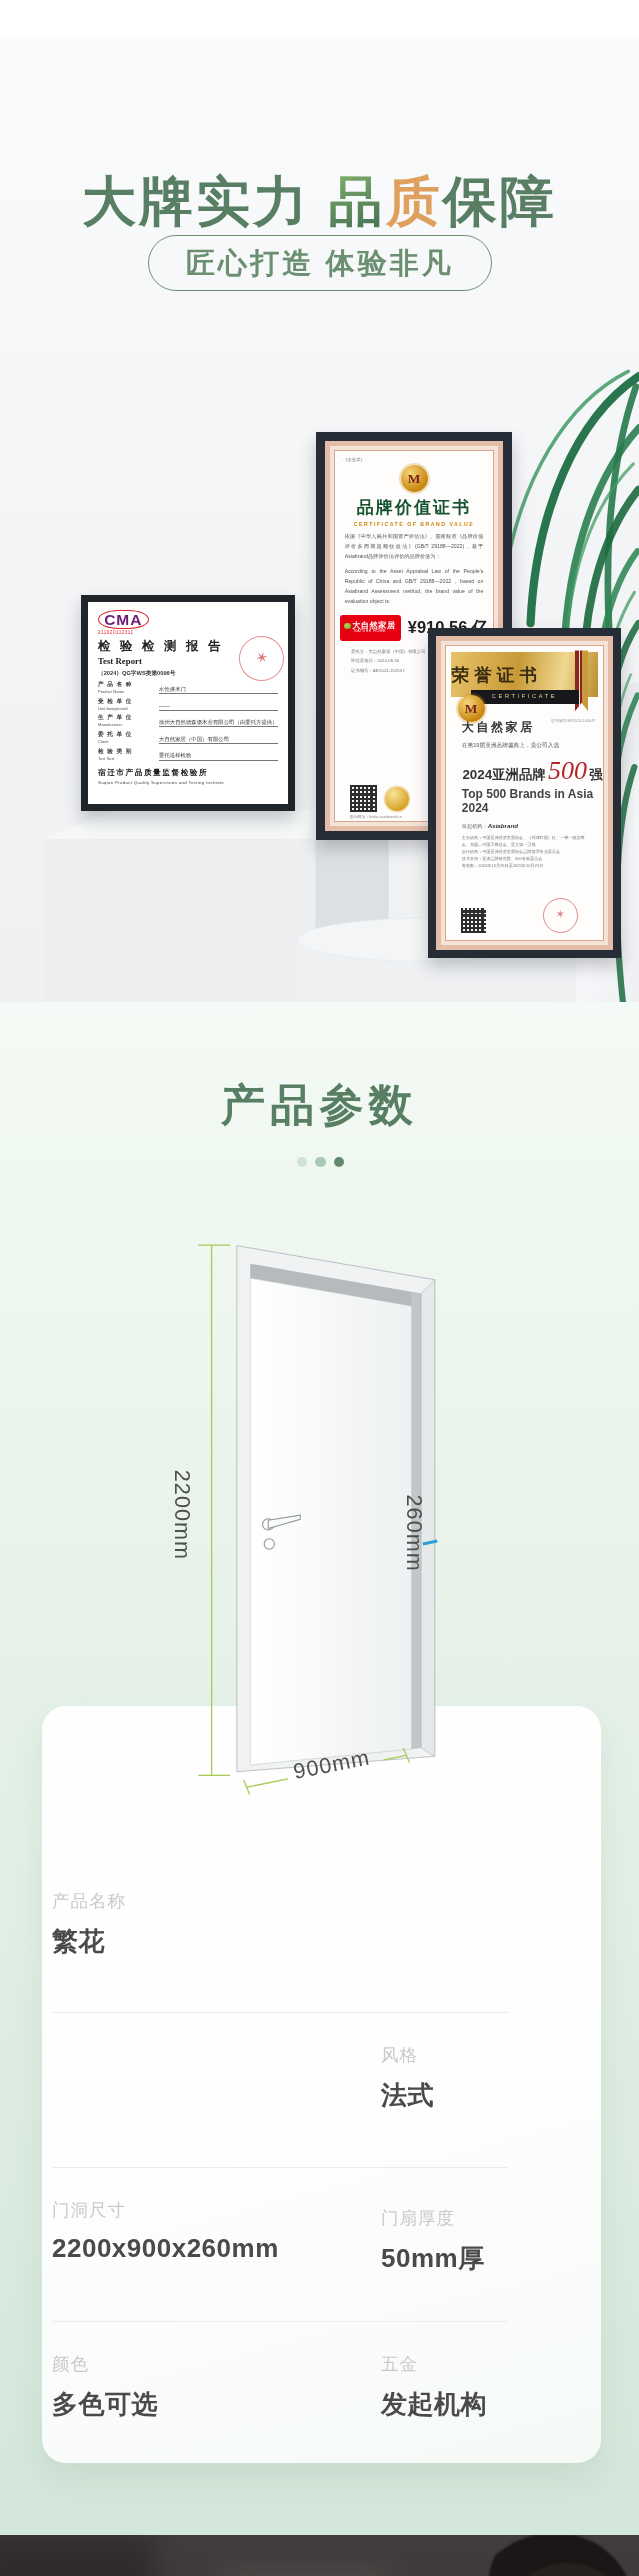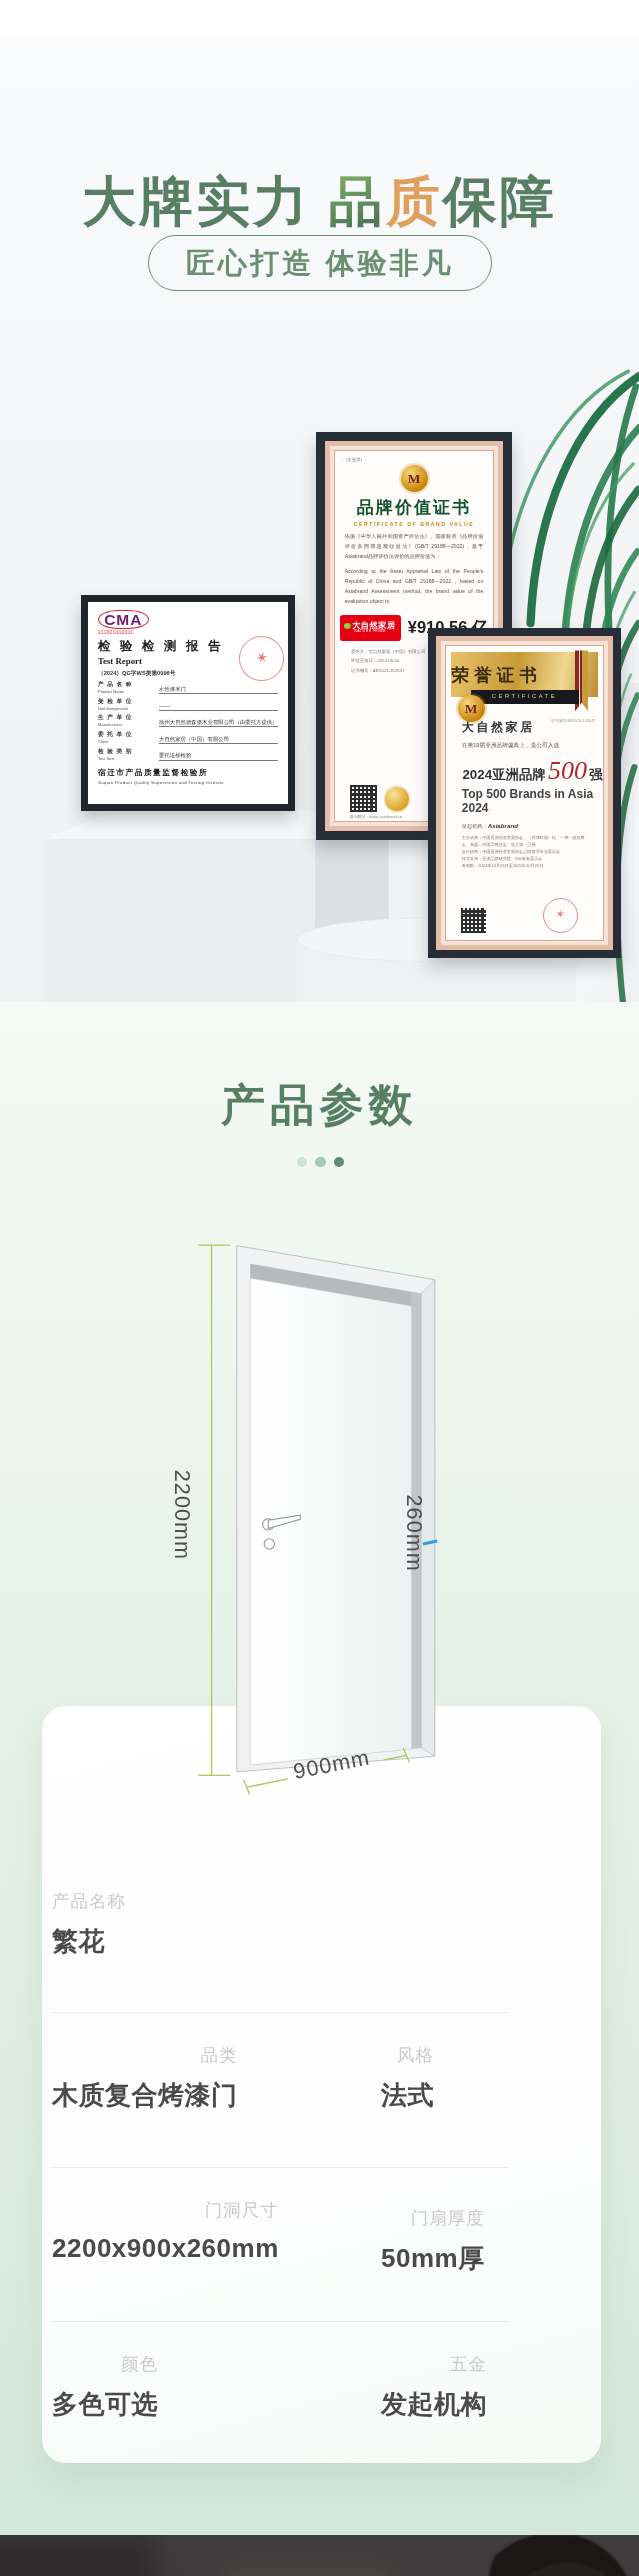--- a/index.html
+++ b/index.html
@@ -92,21 +92,21 @@
 
   
   .sec2{top:1002px;height:1533px;width:639px;
         background:linear-gradient(180deg,#f4faf5 0%,#eaf4ec 30%,#e0eee4 62%,#d3e7da 100%);}
   .pp-title{top:74px;font-size:44px;font-weight:700;letter-spacing:5.2px;color:#587f63;}
   .pp-dots{top:155px;display:flex;gap:8.2px;left:297px;}
   .pp-dots span{width:10.3px;height:10.3px;border-radius:50%;}
   .card{left:42px;top:704px;width:559px;height:757px;border-radius:24px;
         background:linear-gradient(165deg,#ffffff 0%,#fdfefd 55%,#f6faf7 100%);
         box-shadow:0 15.5px 31px rgba(110,150,125,.14);}
-  .pcell .lab{font-size:17.5px;color:#c9c9c9;letter-spacing:1px;text-align:right;}
+  .pcell .lab{font-size:17.5px;color:#c9c9c9;letter-spacing:1px;}
   .pcell .val{font-size:26px;font-weight:700;color:#4a4a4a;margin-top:11.3px;letter-spacing:0.5px;}
   .pc-l{left:52px;} .pc-r{left:381px;}
   .pdiv{left:52px;width:456px;height:1px;background:#ececec;}
 
   
   .sec3{top:2535px;height:674px;width:639px;background:#343031;}
   .photo{top:0;left:0;width:639px;height:500px;overflow:hidden;
          background:linear-gradient(180deg,#413c3d 0%,#332f30 55%,#363233 100%);}
   .blurblock{filter:blur(13.4px);opacity:.55;}
 </style>
@@ -316,24 +316,20 @@
         <line x1="462" y1="1052" x2="474" y2="1080"></line>
       </g>
       <text transform="translate(252,1112) rotate(-11)" font-size="42" fill="#4f4f4f" letter-spacing="2">900mm</text>
     </svg>
 
     <div class="abs pcell pc-l" style="top:887px;">
       <div class="lab">产品名称</div>
         <div class="val">繁花</div>
     </div>
     <div class="abs pdiv" style="top:1010px;"></div>
-    <div class="abs pcell pc-l" style="top:1041px;">
-      <div class="lab">品类</div>
-        <div class="val">木质复合烤漆门</div>
-    </div>
     <div class="abs pcell pc-r" style="top:1041px;">
       <div class="lab">风格</div>
         <div class="val">法式</div>
     </div>
     <div class="abs pdiv" style="top:1165px;"></div>
     <div class="abs pcell pc-l" style="top:1196px;">
       <div class="lab">门洞尺寸</div>
         <div class="val">2200x900x260mm</div>
     </div>
     <div class="abs pcell pc-r" style="top:1204px;">

